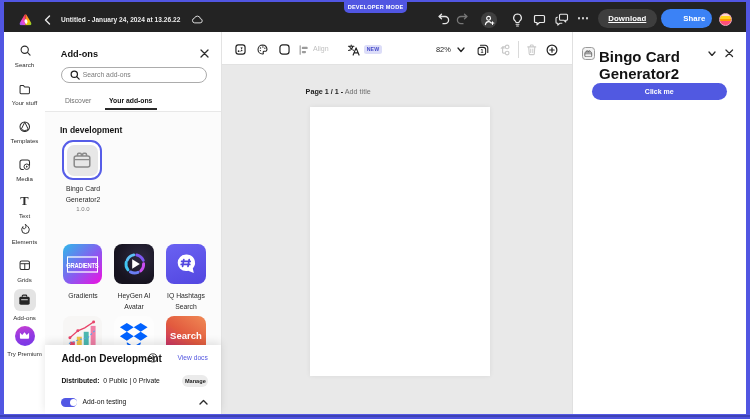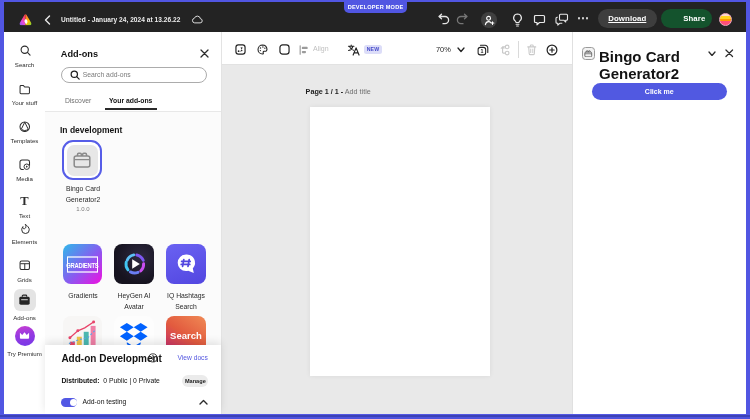--- a/index.html
+++ b/index.html
@@ -80,21 +80,21 @@
   </svg>
 <svg class="abs" style="left:533px;top:13.5px" width="13" height="12" viewBox="0 0 13 12">
     <path d="M2.5 1.5h8a1 1 0 0 1 1 1v5a1 1 0 0 1-1 1H6.5L4 10.8V8.5H2.5a1 1 0 0 1-1-1v-5a1 1 0 0 1 1-1z" stroke="#e8e8e8" stroke-width="1.2" fill="none" stroke-linejoin="round"></path>
   </svg>
 <svg class="abs" style="left:555px;top:13px" width="14" height="13" viewBox="0 0 14 13">
     <path d="M5.5 1.2h6a1 1 0 0 1 1 1v4a1 1 0 0 1-1 1h-.8V9L8.8 7.2H5.5a1 1 0 0 1-1-1v-4a1 1 0 0 1 1-1z" stroke="#e8e8e8" stroke-width="1.1" fill="none" stroke-linejoin="round"></path>
     <path d="M2.8 4.3H2a1 1 0 0 0-1 1v4a1 1 0 0 0 1 1h.8v1.8l1.9-1.8h2.6" stroke="#e8e8e8" stroke-width="1.1" fill="none" stroke-linejoin="round"></path>
   </svg>
 <div class="abs" style="left:577px;top:11px;color:#e8e8e8;font-size:12px;font-weight:bold;letter-spacing:1px;">⋯</div>
 <div class="abs pill" style="left:597.8px;top:9.1px;width:59px;background:#3E3E3E;text-decoration:underline;">Download</div>
-<div class="abs pill" style="left:661px;top:9.1px;width:50.5px;background:#14532d;padding-left:16px;">Share</div>
+<div class="abs pill" style="left:661px;top:9.1px;width:50.5px;background:#3b82f6;padding-left:16px;">Share</div>
 <div class="abs" style="left:719px;top:12.5px;width:13px;height:13px;border-radius:50%;border:1.5px solid #f0a8bc;background:linear-gradient(180deg,#fbd9ce 0 22%,#ffd21e 22% 48%,#ff9800 48% 66%,#ff4e78 66% 100%);"></div>
 <div class="abs" id="rail"></div>
 
 <svg class="abs" style="left:19.5px;top:44.5px" width="11" height="11" viewBox="0 0 14 14">
     <circle cx="6" cy="6" r="4.6" stroke="#2c2c2c" stroke-width="1.4" fill="none"></circle>
     <path d="M9.5 9.5 12.8 12.8" stroke="#2c2c2c" stroke-width="1.4" stroke-linecap="round"></path>
   </svg>
 <div class="abs rlabel" style="left:0px;top:61px;width:49px;text-align:center;">Search</div>
 <svg class="abs" style="left:19px;top:84px" width="11.5" height="10.5" viewBox="0 0 14 13">
     <path d="M1.2 3.2a1.2 1.2 0 0 1 1.2-1.2h3l1.5 1.7h4.7a1.2 1.2 0 0 1 1.2 1.2v5.9a1.2 1.2 0 0 1-1.2 1.2H2.4a1.2 1.2 0 0 1-1.2-1.2z" stroke="#2c2c2c" stroke-width="1.25" fill="none" stroke-linejoin="round"></path>
@@ -250,21 +250,21 @@
     <path d="M1.4 1v10" stroke="#9b9b9b" stroke-width="1.4" stroke-linecap="round"></path>
     <rect x="3.4" y="2.2" width="7" height="2.6" rx="1" fill="#9b9b9b"></rect>
     <rect x="3.4" y="7.2" width="5" height="2.6" rx="1" fill="#9b9b9b"></rect>
   </svg>
 <div class="abs" style="left:313px;top:45.3px;font-size:7px;color:#BFBFBF;">Align</div>
 <svg class="abs" style="left:347px;top:43.5px" width="13" height="12" viewBox="0 0 14 13">
     <path d="M1.5 2.5h6M4.5 1v1.5M6.3 2.5c-.4 2-2 3.8-4.6 4.6M2.7 2.9c.8 2 2.4 3.4 4.3 3.9" stroke="#222" stroke-width="1.15" fill="none" stroke-linecap="round"></path>
     <path d="M6.6 12 9.8 4.2 13 12M7.6 9.6h4.4" stroke="#222" stroke-width="1.25" fill="none" stroke-linecap="round" stroke-linejoin="round"></path>
   </svg>
 <div class="abs" style="left:364px;top:44.5px;width:18px;height:9px;background:#DCDDF8;border-radius:2.5px;color:#4449C8;font-size:5.2px;font-weight:bold;text-align:center;line-height:9.5px;letter-spacing:.2px;">NEW</div>
-<div class="abs" style="left:436px;top:45.2px;font-size:7.4px;color:#1f1f1f;">70%</div>
+<div class="abs" style="left:436px;top:45.2px;font-size:7.4px;color:#1f1f1f;">82%</div>
 <svg class="abs" style="left:457px;top:47px" width="8" height="5.5" viewBox="0 0 8 5.5">
     <path d="M1 1 4 4.5 7 1" stroke="#222" stroke-width="1.3" fill="none" stroke-linecap="round" stroke-linejoin="round"></path>
   </svg>
 <svg class="abs" style="left:477px;top:44px" width="12" height="12" viewBox="0 0 14 14">
     <rect x="1.3" y="3.9" width="8.8" height="8.8" rx="2.6" stroke="#222" stroke-width="1.25" fill="none"></rect>
     <path d="M4 1.5h5.4a3.2 3.2 0 0 1 3.2 3.2V10" stroke="#222" stroke-width="1.25" fill="none" stroke-linecap="round"></path>
     <text x="5.7" y="10.6" font-size="6.2" font-weight="bold" fill="#222" text-anchor="middle" font-family="Liberation Sans">1</text>
   </svg>
 <svg class="abs" style="left:499px;top:44px" width="12" height="12" viewBox="0 0 14 14">
     <circle cx="9.5" cy="3.4" r="2.1" stroke="#c9c9c9" stroke-width="1.3" fill="none"></circle>

